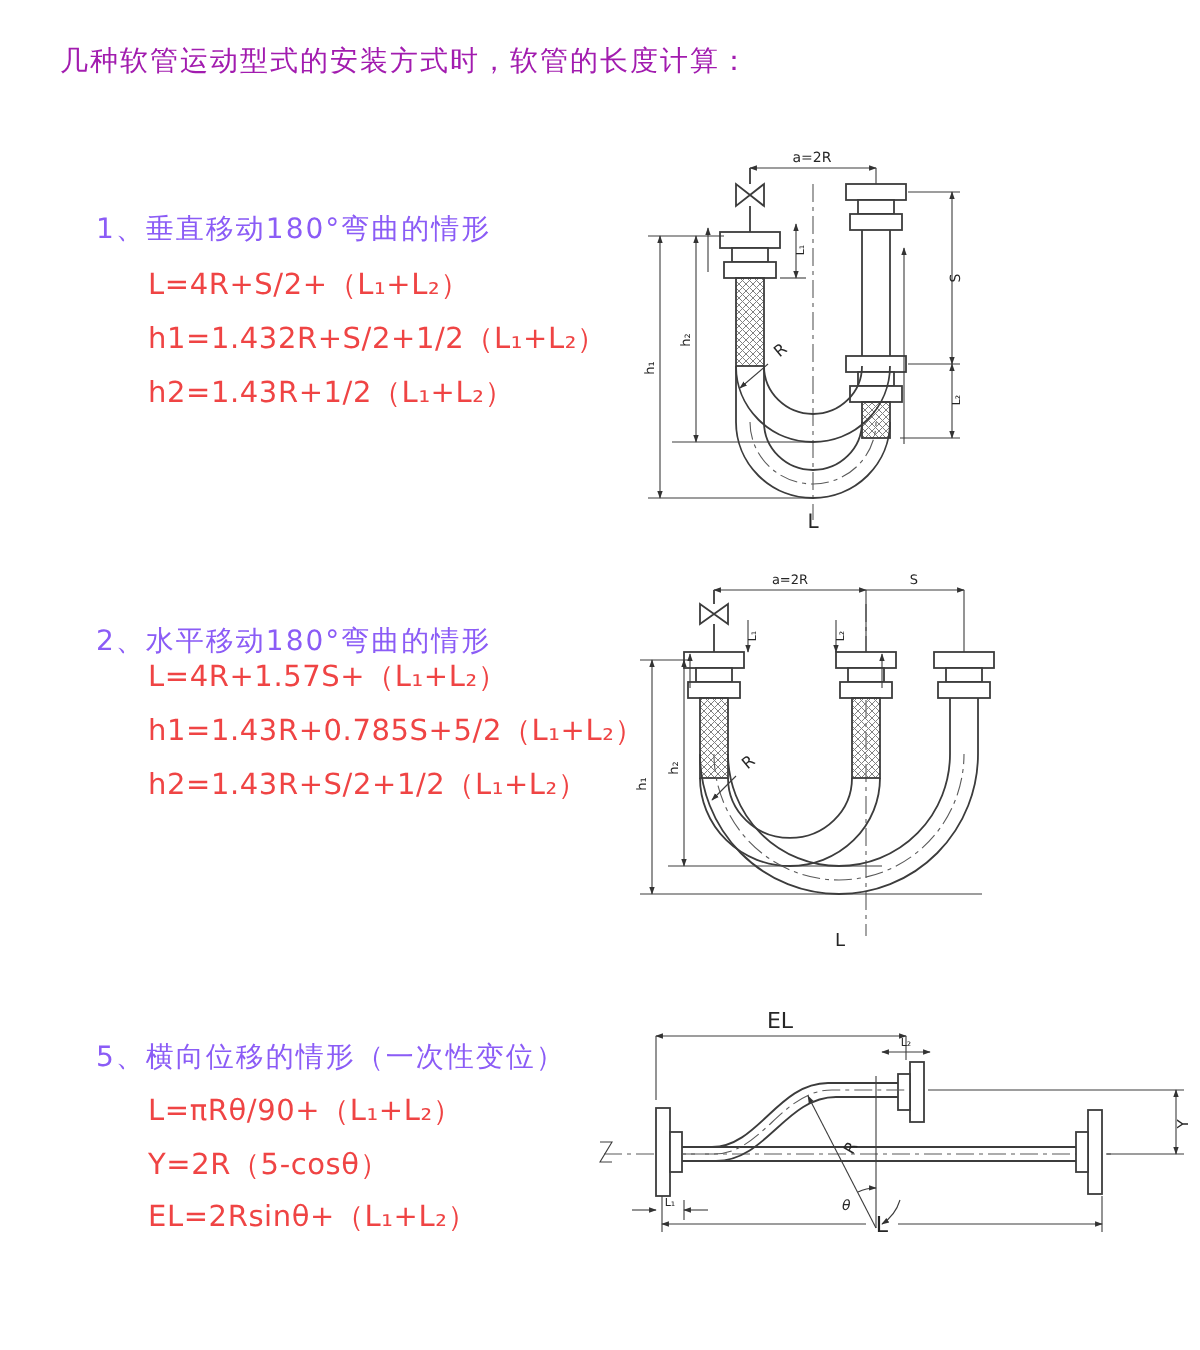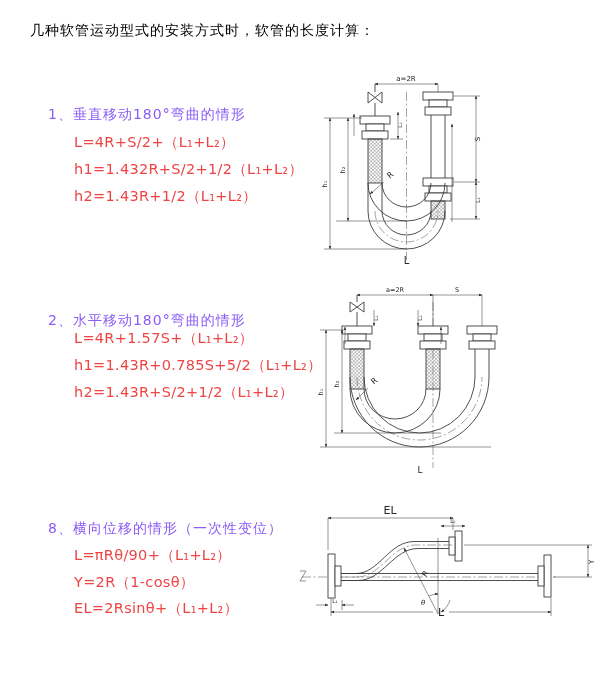--- a/index.html
+++ b/index.html
@@ -1,18 +1,18 @@
 <!DOCTYPE html>
 <html><head>
 <meta charset="utf-8">
 <style>
   html,body{margin:0;padding:0;background:#ffffff;}
   #page{position:relative;width:600px;height:675px;background:#fff;overflow:hidden;
         font-family:"DejaVu Sans","Liberation Sans",sans-serif;color:#1f1f1f;}
-  .title{position:absolute;left:30px;top:22px;font-size:14px;letter-spacing:1px;color:#000000;}
+  .title{position:absolute;left:30px;top:22px;font-size:14px;letter-spacing:1px;color:#a21caf;}
   .heading{position:absolute;left:48px;font-size:14px;letter-spacing:1px;color:#8b5cf6;}
   .formula{position:absolute;left:74px;font-size:14.5px;letter-spacing:0.3px;color:#ef4444;}
   svg{position:absolute;}
   svg text{fill:#262626;font-family:"DejaVu Sans","Liberation Sans",sans-serif;}
   .ln{fill:none;stroke:#3c3c3c;stroke-width:0.9;}
   .fl{fill:#ffffff;stroke:#3c3c3c;stroke-width:0.9;}
   .dim{fill:none;stroke:#3c3c3c;stroke-width:0.55;}
   .cl{fill:none;stroke:#5a5a5a;stroke-width:0.55;stroke-dasharray:9 2.5 2 2.5;}
 </style>
 </head>
@@ -25,23 +25,23 @@
   <div class="heading" style="top:106px">1、垂直移动180°弯曲的情形</div>
   <div class="formula" style="top:133px">L=4R+S/2+（L₁+L₂）</div>
   <div class="formula" style="top:160px">h1=1.432R+S/2+1/2（L₁+L₂）</div>
   <div class="formula" style="top:187px">h2=1.43R+1/2（L₁+L₂）</div>
 
   <div class="heading" style="top:312px">2、水平移动180°弯曲的情形</div>
   <div class="formula" style="top:329px">L=4R+1.57S+（L₁+L₂）</div>
   <div class="formula" style="top:356px">h1=1.43R+0.785S+5/2（L₁+L₂）</div>
   <div class="formula" style="top:383px">h2=1.43R+S/2+1/2（L₁+L₂）</div>
 
-  <div class="heading" style="top:520px">8、横向位移的情形（一次性变位）</div>
+  <div class="heading" style="top:520px">5、横向位移的情形（一次性变位）</div>
   <div class="formula" style="top:546px">L=πRθ/90+（L₁+L₂）</div>
-  <div class="formula" style="top:573px">Y=2R（1-cosθ）</div>
+  <div class="formula" style="top:573px">Y=2R（5-cosθ）</div>
   <div class="formula" style="top:599px">EL=2Rsinθ+（L₁+L₂）</div>
 
   <svg style="left:310px;top:72px" width="290" height="195" viewBox="0 0 290 195">
     <defs>
       <marker id="ar1" viewBox="0 0 10 10" refX="9" refY="5" markerWidth="7" markerHeight="7" orient="auto-start-reverse">
         <path d="M0 1.5 L10 5 L0 8.5 z" fill="#333"></path>
       </marker>
       <pattern id="ht1" width="3.5" height="3.5" patternUnits="userSpaceOnUse">
         <path d="M0 0 L3.5 3.5 M3.5 0 L0 3.5" stroke="#808080" stroke-width="0.5"></path>
       </pattern>

